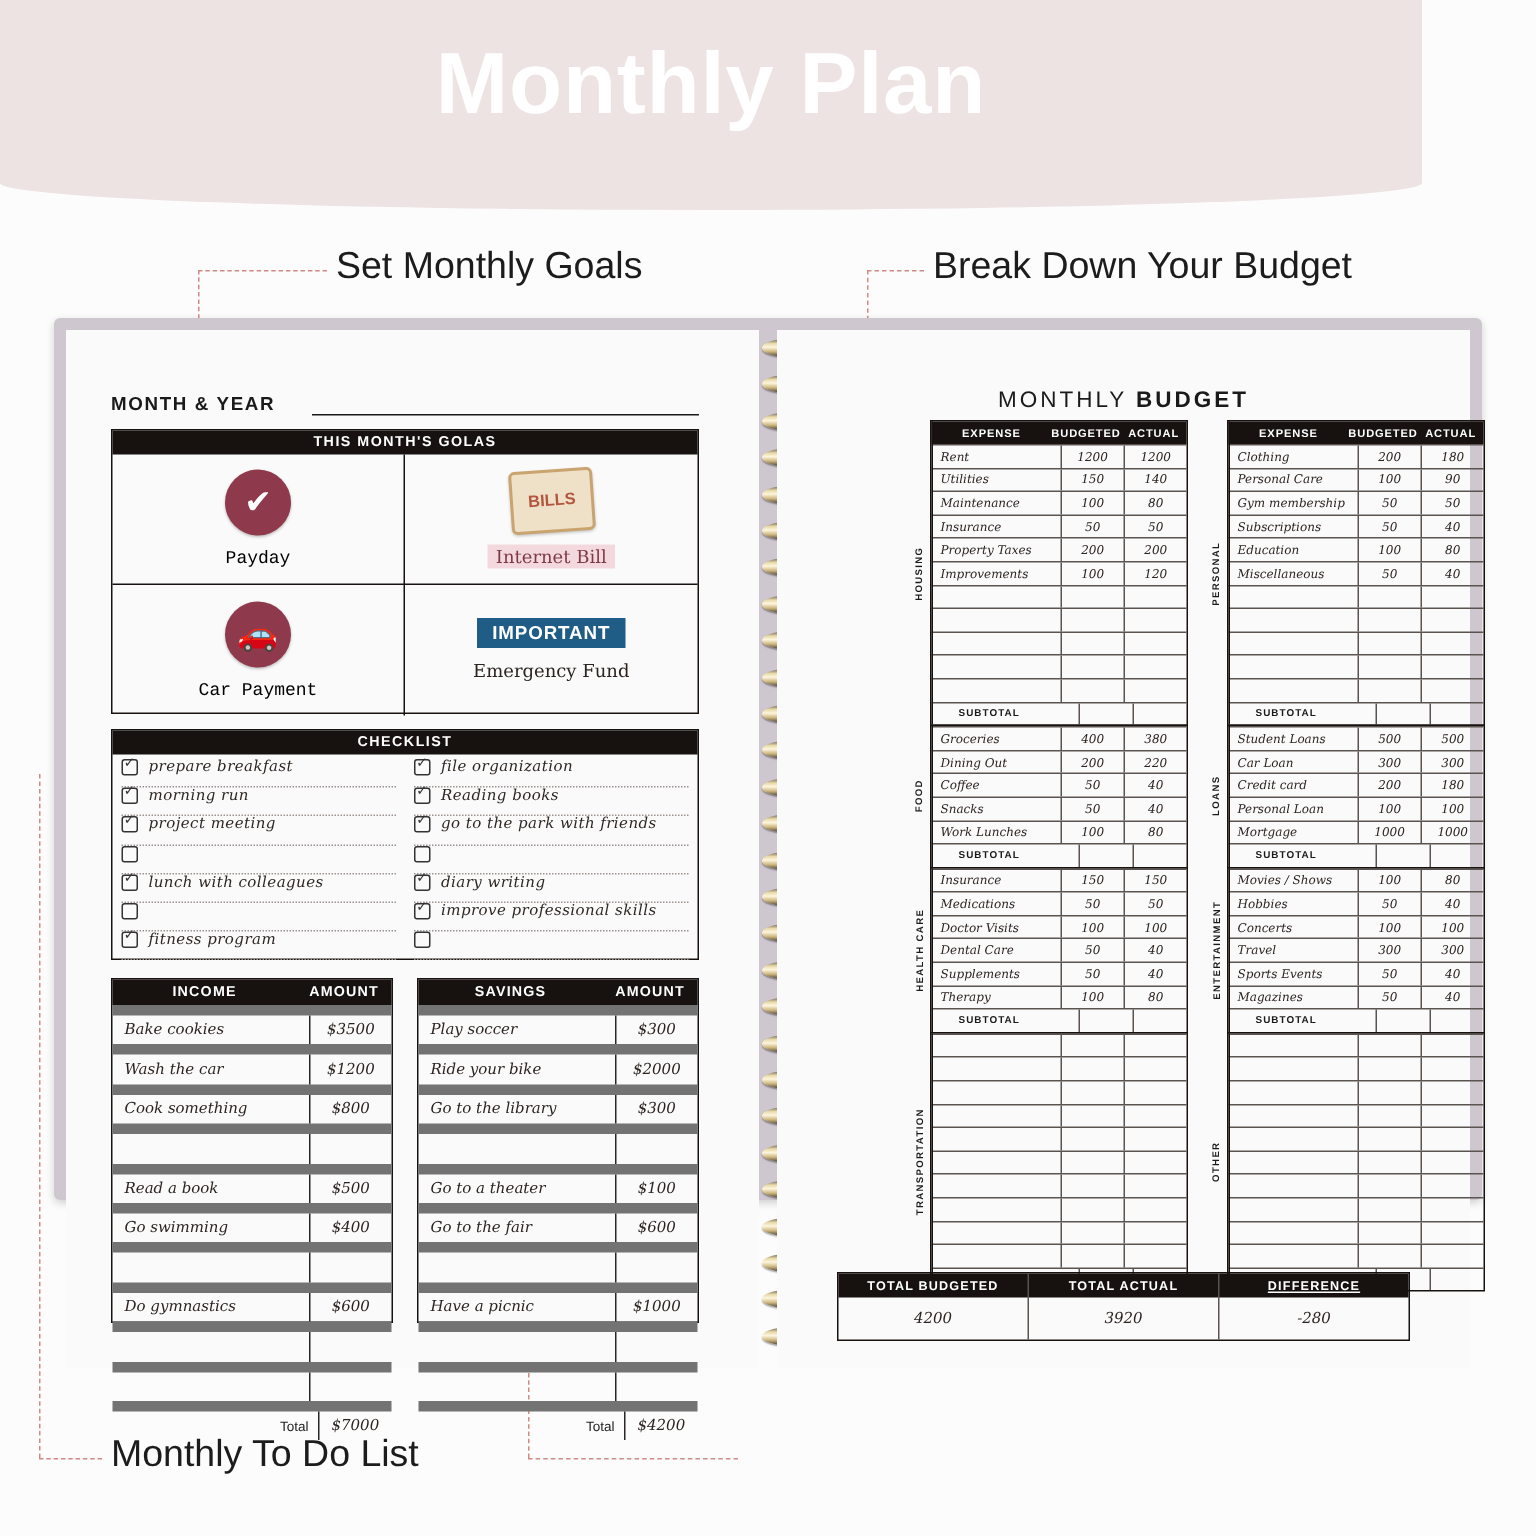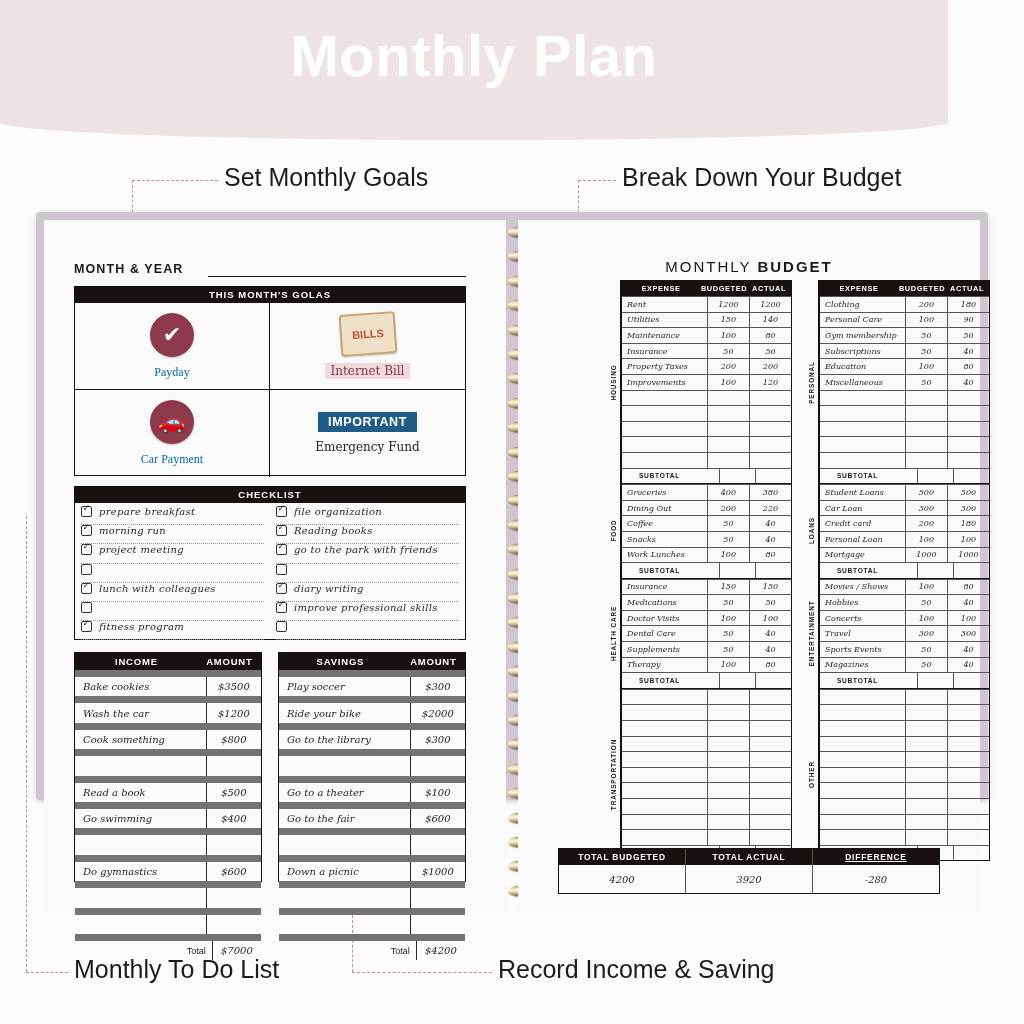--- a/index.html
+++ b/index.html
@@ -123,21 +123,21 @@
     display: grid; grid-template-columns: 1fr 1fr; grid-template-rows: 1fr 1fr;
   }
   .goal-cell {
     border-right: 1px solid #17120f; border-bottom: 1px solid #17120f;
     display: flex; flex-direction: column; align-items: center; justify-content: center;
     position: relative;
   }
   .goal-cell:nth-child(2n) { border-right: none; }
   .goal-cell:nth-child(n+3) { border-bottom: none; }
   .goal-label {
-    font-family: Liberation Serif, serif; font-size: 12px; color: #0369a1; margin-top: 8px;
+    font-family: Liberation Mono, monospace; font-size: 12px; color: #000000; margin-top: 8px;
   }
   .sticker-circle {
     width: 44px; height: 44px; border-radius: 50%;
     background: #8e3a4c; display: flex; align-items: center; justify-content: center;
     color: #fff; font-size: 22px;
     box-shadow: 0 1px 2px rgba(0,0,0,.25);
   }
   .sticker-bills {
     width: 52px; height: 38px; background: #efe0c8; border: 2px solid #c9a46f;
     border-radius: 4px; display:flex; align-items:center; justify-content:center;
@@ -255,21 +255,20 @@
 
 <div id="root">
 
   <div class="banner">
     <div class="banner-title">Monthly Plan</div>
   </div>
 
   <div class="callout" style="left:224px; top:163px;">Set Monthly Goals</div>
   <div class="callout" style="left:622px; top:163px;">Break Down Your Budget</div>
   <div class="callout" style="left:74px; top:955px;">Monthly To Do List</div>
-  <div class="callout" style="left:498px; top:955px;">Record Income &amp; Saving</div>
 
   <div class="callout-line" style="left:132px; top:180px; width:86px;"></div>
   <div class="callout-vline" style="left:132px; top:180px; height:116px;"></div>
   <div class="callout-line" style="left:578px; top:180px; width:38px;"></div>
   <div class="callout-vline" style="left:578px; top:180px; height:110px;"></div>
   <div class="callout-line" style="left:26px; top:972px; width:42px;"></div>
   <div class="callout-vline" style="left:26px; top:516px; height:456px;"></div>
   <div class="callout-line" style="left:352px; top:972px; width:140px;"></div>
   <div class="callout-vline" style="left:352px; top:886px; height:86px;"></div>
 
@@ -523,21 +522,21 @@
           <div class="mt-row">
             <div class="mt-c1">
               <span class="hw"></span>
             </div>
             <div class="mt-c2">
               <span class="hw"></span>
             </div>
           </div>
           <div class="mt-row">
             <div class="mt-c1">
-              <span class="hw">Down a picnic</span>
+              <span class="hw">Have a picnic</span>
             </div>
             <div class="mt-c2">
               <span class="hw">$1000</span>
             </div>
           </div>
           <div class="mt-row">
             <div class="mt-c1">
               <span class="hw"></span>
             </div>
             <div class="mt-c2">

